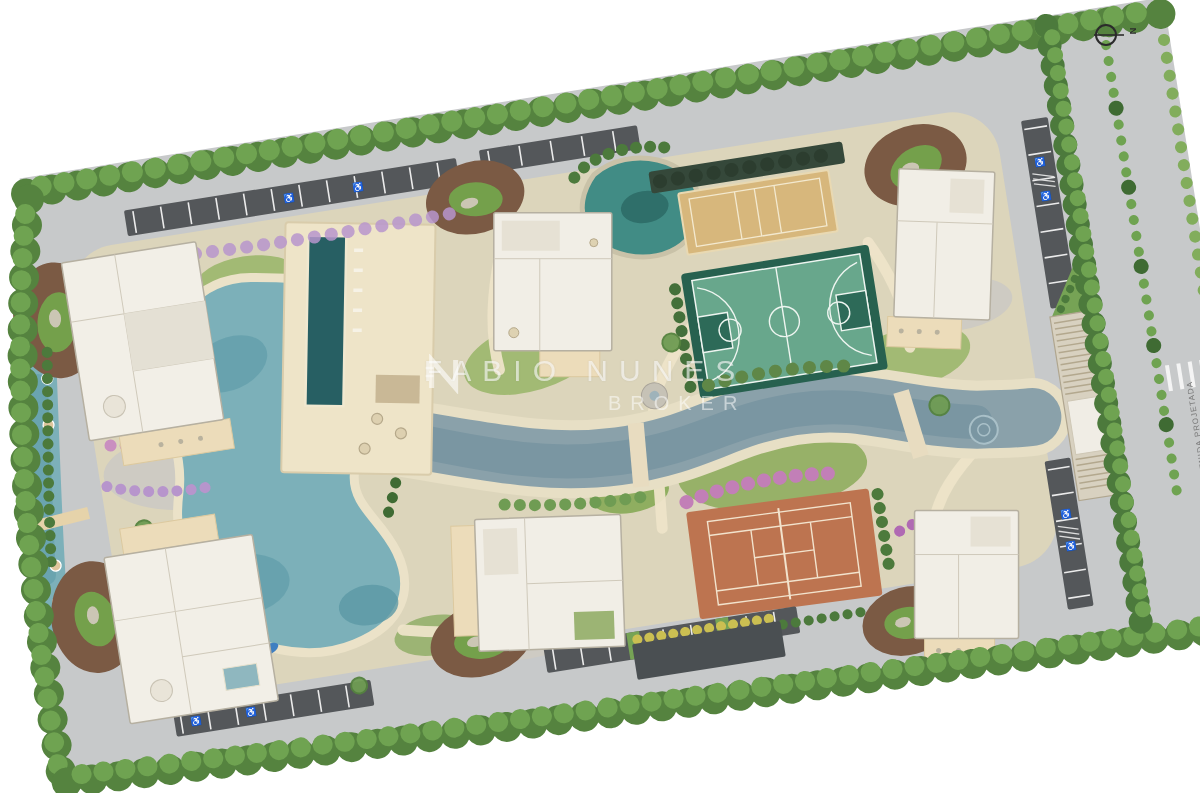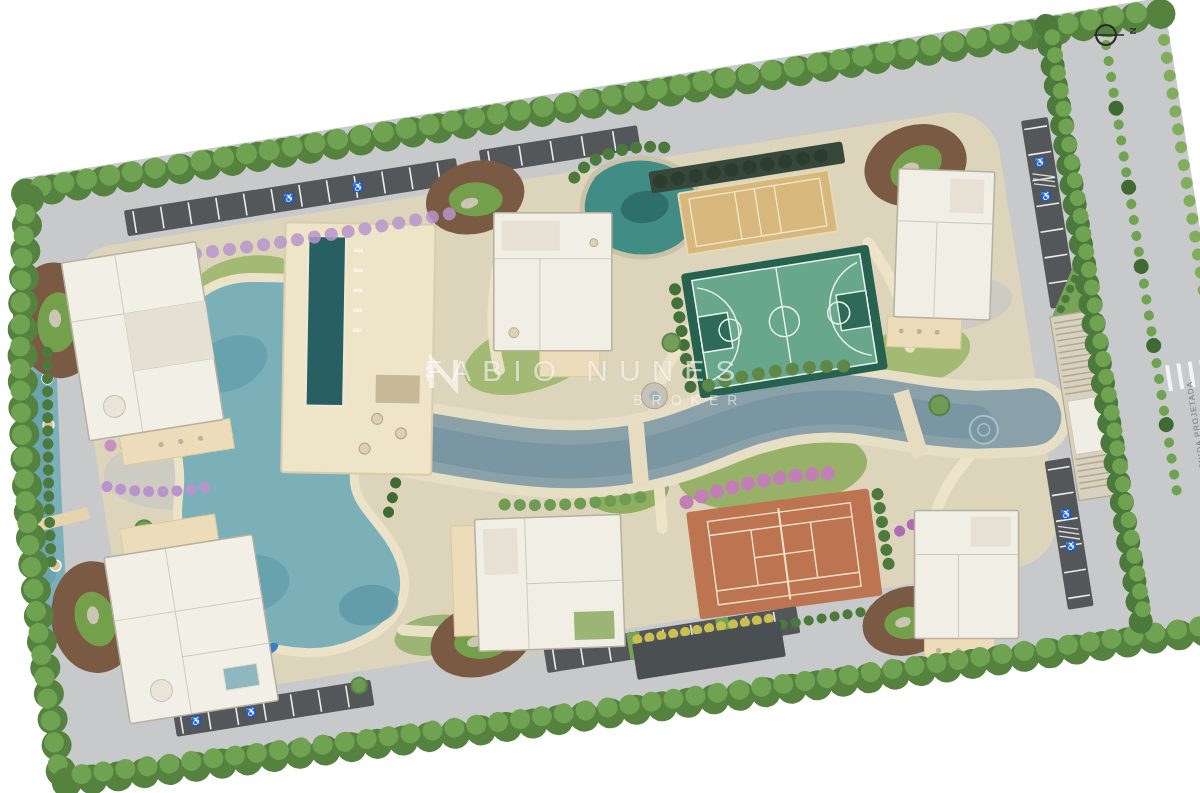--- a/index.html
+++ b/index.html
@@ -4,21 +4,21 @@
 <style>
   html,body{margin:0;padding:0;background:#ffffff;}
   .stage{position:relative;width:1200px;height:793px;background:#ffffff;overflow:hidden;
          font-family:"Liberation Sans",sans-serif;}
   .stage svg{position:absolute;left:0;top:0;}
   .watermark{position:absolute;left:585px;top:322px;transform:translateX(-50%);
              text-align:right;pointer-events:none;color:rgba(255,255,255,0.58);margin-top:32px;}
   .watermark .logo{display:block;margin:0 auto 2px auto;}
   .watermark .wm-name{font-size:30px;font-weight:400;letter-spacing:11px;white-space:nowrap;
                       color:rgba(255,255,255,0.60);text-shadow:0 0 2px rgba(120,120,120,0.15);}
-  .watermark .wm-role{font-size:14px;font-weight:400;letter-spacing:9px;margin-top:4px;
+  .watermark .wm-role{font-size:20px;font-weight:400;letter-spacing:9px;margin-top:4px;
                       color:rgba(255,255,255,0.52);}
   text{font-family:"Liberation Sans",sans-serif;}
 </style>
 </head>
 <body>
 
 <div class="stage">
 <svg width="1200" height="793" viewBox="0 0 1200 793">
 
   <g transform="translate(30,193) rotate(-9)">

